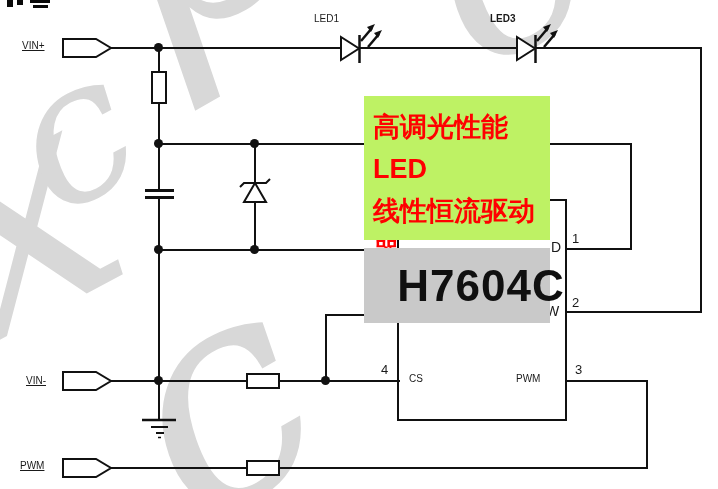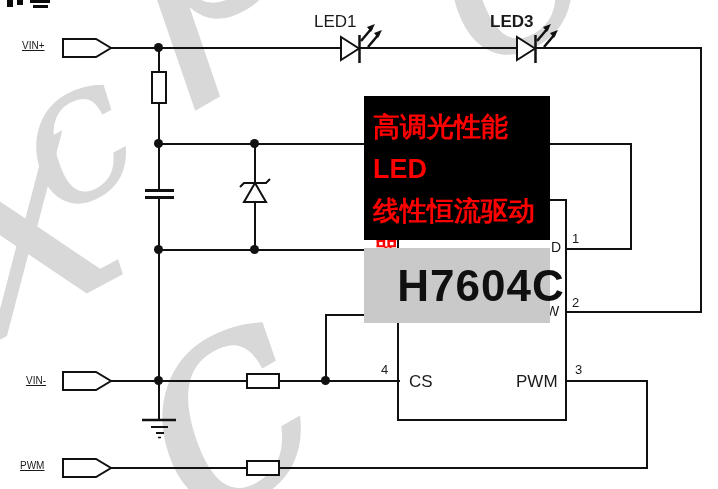--- a/index.html
+++ b/index.html
@@ -3,21 +3,21 @@
 <meta charset="utf-8">
 <style>
   html,body{margin:0;padding:0;background:#fff;}
   #canvas{position:relative;width:718px;height:489px;background:#fff;overflow:hidden;
           font-family:"Liberation Sans", sans-serif;}
   .wire{position:absolute;background:#111;z-index:1;}
   .dot{position:absolute;width:9px;height:9px;border-radius:50%;background:#111;z-index:1;}
   .res{position:absolute;background:#fff;border:2px solid #111;box-sizing:border-box;z-index:1;}
   .plate{position:absolute;background:#111;z-index:1;}
   .lbl{position:absolute;color:#1a1a1a;z-index:3;white-space:nowrap;line-height:1.1;}
-  .f15{font-size:10px;text-decoration:underline;} .f14{font-size:17px;} .f13{font-size:13px;}
+  .f15{font-size:10px;text-decoration:underline;} .f14{font-size:10px;} .f13{font-size:13px;}
   #ic-box{position:absolute;left:397px;top:199px;width:170px;height:222px;
           border:2px solid #111;box-sizing:border-box;background:transparent;z-index:1;}
   #callout-box{position:absolute;left:364px;top:96px;width:186px;height:144px;z-index:5;
           padding:10px 0 0 9px;box-sizing:border-box;}
   .callout-line{display:block;font-size:27px;font-weight:bold;line-height:42px;
           font-family:"Liberation Sans", sans-serif;}
   #part-box{position:absolute;left:364px;top:248px;width:186px;height:75px;z-index:5;
           display:flex;align-items:center;justify-content:center;}
   #part-box span{font-size:44px;font-weight:bold;color:#101010;letter-spacing:1px;margin-left:48px;}
   .frag{position:absolute;z-index:2;font-size:14px;color:#1a1a1a;}
@@ -130,21 +130,21 @@
   <span class="lbl f14" style="left:409px;top:373px;">CS</span>
   <span class="lbl f14" style="left:516px;top:373px;">PWM</span>
   <span class="frag" style="left:551px;top:239px;">D</span>
   <span class="frag" style="left:546px;top:303px;">W</span>
 
   <span class="lbl f13" style="left:572px;top:232px;">1</span>
   <span class="lbl f13" style="left:572px;top:296px;">2</span>
   <span class="lbl f13" style="left:575px;top:363px;">3</span>
   <span class="lbl f13" style="left:381px;top:363px;">4</span>
 
-  <div id="callout-box" style="background: #000000; color: rgb(255, 0, 0);">
+  <div id="callout-box" style="background: #bef264; color: rgb(255, 0, 0);">
     <span class="callout-line">高调光性能LED</span>
     <span class="callout-line">线性恒流驱动器</span>
     <span class="callout-line">2.5V-36V 输入</span>
   </div>
 
   <div id="part-box" style="background: rgb(201, 201, 201);">
     <span>H7604C</span>
   </div>
 
 </div>

